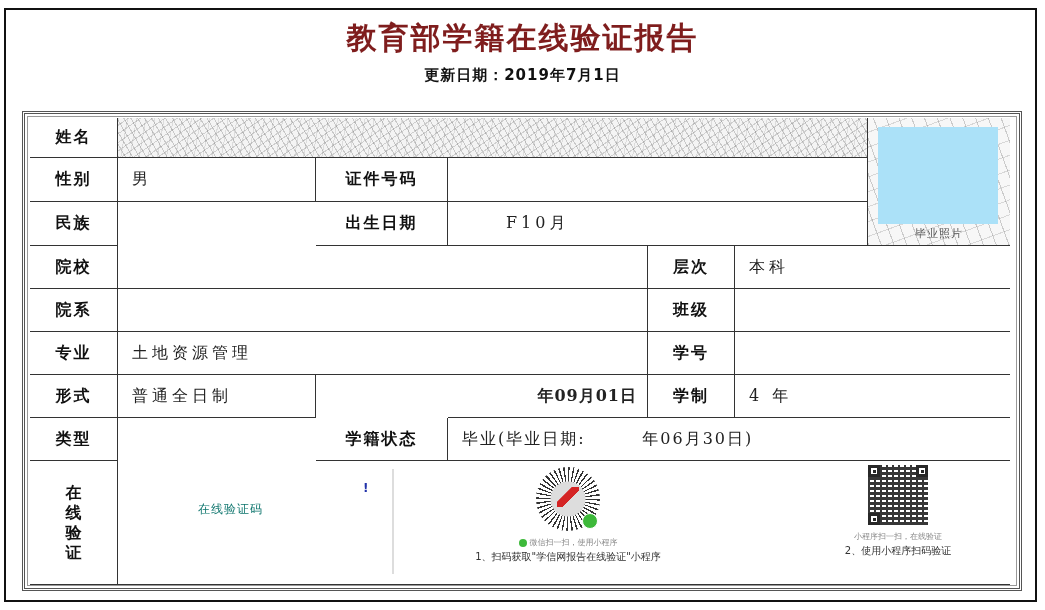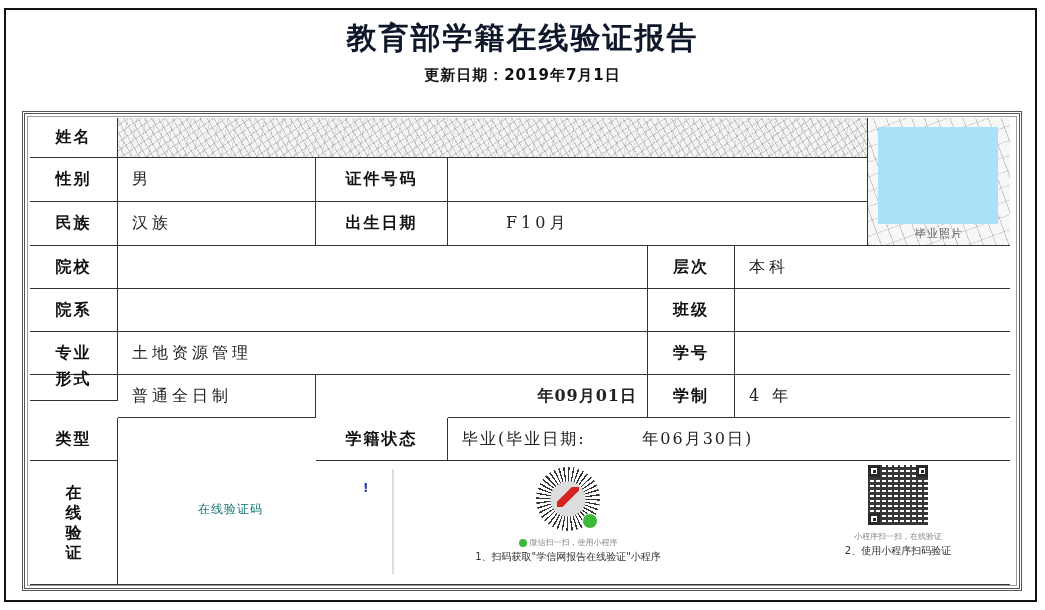--- a/index.html
+++ b/index.html
@@ -7,21 +7,21 @@
     width: 1045px; height: 610px; position: relative; overflow: hidden;
     font-family: "DejaVu Sans", "Liberation Sans", sans-serif;
     color: #111;
   }
   .outer-frame {
     position: absolute; left: 4px; top: 8px; width: 1033px; height: 594px;
     border: 2px solid #111; box-sizing: border-box;
   }
   .title {
     position: absolute; left: 0; top: 18px; width: 1045px; text-align: center;
-    font-size: 30px; font-weight: bold; letter-spacing: 2px; color: #0f172a;
+    font-size: 30px; font-weight: bold; letter-spacing: 2px; color: #7f1d1d;
   }
   .subtitle {
     position: absolute; left: 0; top: 66px; width: 1045px; text-align: center;
     font-size: 15px; font-weight: bold; color: #111; letter-spacing: 1px;
   }
   .report-frame {
     position: absolute; left: 22px; top: 111px; width: 1000px; height: 480px;
     border: 3px double #555; box-sizing: border-box; background: #fff;
     outline: 1px solid #999; outline-offset: -6px;
   }
@@ -121,40 +121,39 @@
     <div class="photo"></div>
     <div class="photo-caption">毕业照片</div>
   </div>
 
   <div class="cell lbl" style="left:0;top:40px;width:88px;height:44px;">性别</div>
   <div class="cell val" style="left:88px;top:40px;width:198px;height:44px;">男</div>
   <div class="cell lbl" style="left:286px;top:40px;width:132px;height:44px;">证件号码</div>
   <div class="cell val" style="left:418px;top:40px;width:420px;height:44px;"></div>
 
   <div class="cell lbl" style="left:0;top:84px;width:88px;height:44px;">民族</div>
-  <div class="cell val" style="left:88px;top:84px;width:198px;height:44px;">汉族</div>
   <div class="cell lbl" style="left:286px;top:84px;width:132px;height:44px;">出生日期</div>
   <div class="cell val" style="left:418px;top:84px;width:420px;height:44px;padding-left:58px;">F10月</div>
 
   <div class="cell lbl" style="left:0;top:128px;width:88px;height:43px;">院校</div>
   <div class="cell val" style="left:88px;top:128px;width:530px;height:43px;"></div>
   <div class="cell lbl" style="left:618px;top:128px;width:87px;height:43px;">层次</div>
   <div class="cell val" style="left:705px;top:128px;width:275px;height:43px;border-right:none;">本科</div>
 
   <div class="cell lbl" style="left:0;top:171px;width:88px;height:43px;">院系</div>
   <div class="cell val" style="left:88px;top:171px;width:530px;height:43px;"></div>
   <div class="cell lbl" style="left:618px;top:171px;width:87px;height:43px;">班级</div>
   <div class="cell val" style="left:705px;top:171px;width:275px;height:43px;border-right:none;"></div>
 
   <div class="cell lbl" style="left:0;top:214px;width:88px;height:43px;">专业</div>
   <div class="cell val" style="left:88px;top:214px;width:530px;height:43px;">土地资源管理</div>
   <div class="cell lbl" style="left:618px;top:214px;width:87px;height:43px;">学号</div>
   <div class="cell val" style="left:705px;top:214px;width:275px;height:43px;border-right:none;"></div>
 
-  <div class="cell lbl" style="left:0;top:240px;width:88px;height:43px;">形式</div>
+  <div class="cell lbl" style="left:0;top:257px;width:88px;height:43px;">形式</div>
   <div class="cell val" style="left:88px;top:257px;width:198px;height:43px;">普通全日制</div>
   <div class="cell val right" style="left:418px;top:257px;width:200px;height:43px;letter-spacing:1px;">年09月01日</div>
   <div class="cell lbl" style="left:618px;top:257px;width:87px;height:43px;text-align:right;">学制</div>
   <div class="cell val" style="left:705px;top:257px;width:275px;height:43px;border-right:none;">4 年</div>
 
   <div class="cell lbl" style="left:0;top:300px;width:88px;height:43px;">类型</div>
   <div class="cell lbl" style="left:286px;top:300px;width:132px;height:43px;">学籍状态</div>
   <div class="cell val" style="left:418px;top:300px;width:562px;height:43px;border-right:none;white-space:pre;letter-spacing:2px;">毕业(毕业日期:        年06月30日)</div>
 
   <div class="cell verify-label" style="left:0;top:343px;width:88px;height:124px;">

